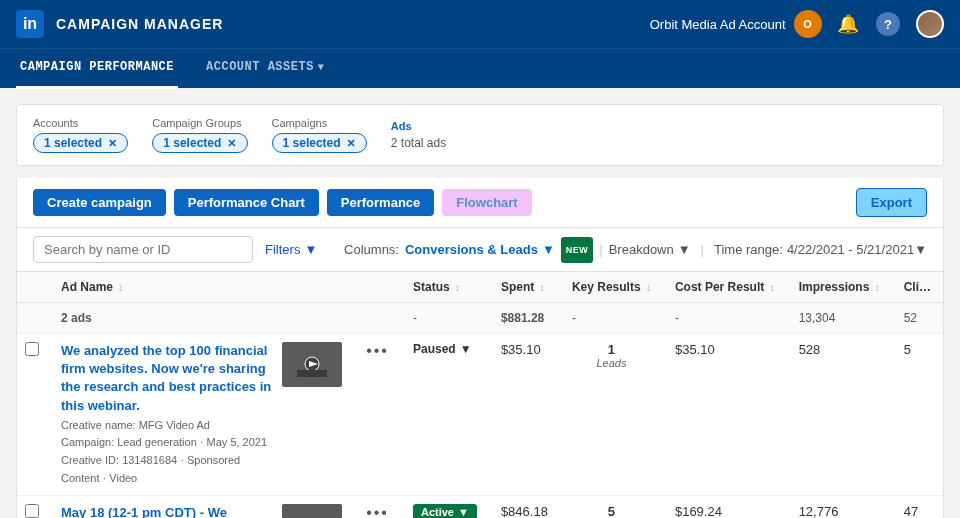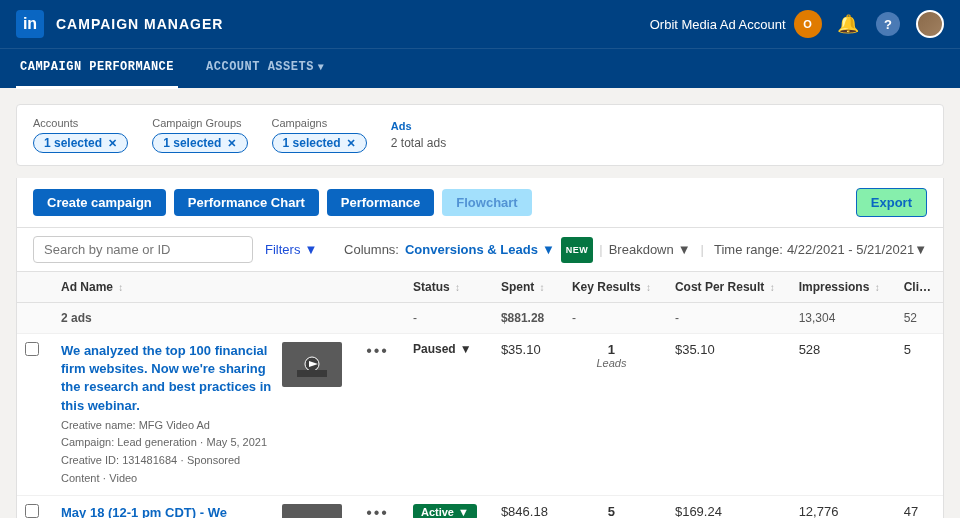--- a/index.html
+++ b/index.html
@@ -119,32 +119,32 @@
       background: #0a66c2;
       color: white;
       border: none;
       border-radius: 4px;
       padding: 6px 14px;
       font-size: 13px;
       font-weight: 600;
       cursor: pointer;
     }
     .btn-inactive {
-      background: #7dd3fc;
+      background: #f0abfc;
       color: #0a66c2;
       border: none;
       border-radius: 4px;
       padding: 6px 14px;
       font-size: 13px;
       font-weight: 600;
       cursor: pointer;
       opacity: 0.7;
     }
     .btn-export {
-      background: #86efac;
+      background: #7dd3fc;
       color: #0a66c2;
       border: 1px solid #0a66c2;
       border-radius: 4px;
       padding: 6px 14px;
       font-size: 13px;
       font-weight: 600;
       cursor: pointer;
       margin-left: auto;
     }
 

